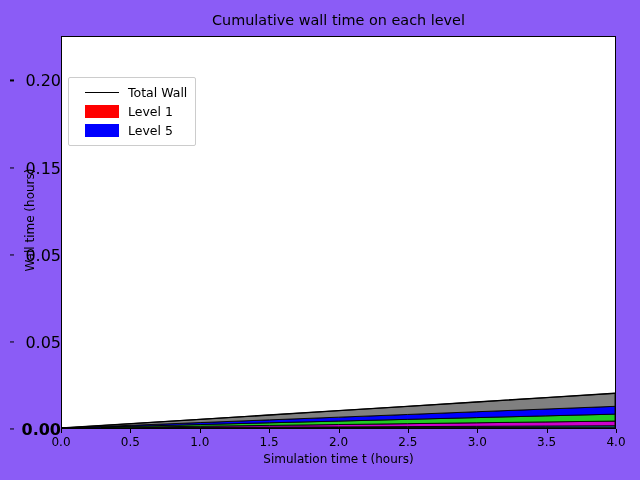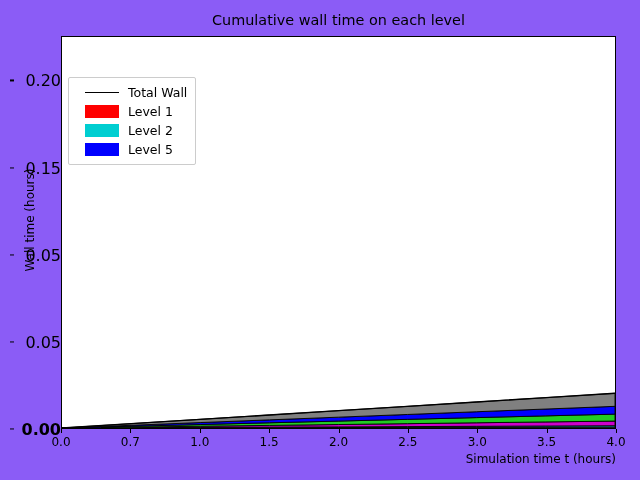--- a/index.html
+++ b/index.html
@@ -51,21 +51,21 @@
     width: 100%;
     height: 100%;
     display: block;
   }
   
   #xlabel {
     position: absolute;
     left: 61px;
     top: 452px;
     width: 555px;
-    text-align: right;
+    text-align: center;
     font-size: 12px;
     color: #000000;
     white-space: nowrap;
   }
   #ylabel {
     position: absolute;
     left: -70px;
     top: 213px;
     width: 200px;
     text-align: center;
@@ -195,21 +195,21 @@
       <div class="ytick-label" style="top: 218.721px;">0.05</div>
       <div class="ytick-mark" style="top: 131.581px;"></div>
       <div class="ytick-label" style="top: 131.581px;">0.15</div>
       <div class="ytick-mark" style="top: 44.4412px;"></div>
       <div class="ytick-label" style="top: 44.4412px;">0.20</div>
     </div>
   <div id="xtick-container">
       <div class="xtick-mark" style="left: 0px;"></div>
       <div class="xtick-label" style="left: 0px;">0.0</div>
       <div class="xtick-mark" style="left: 69.375px;"></div>
-      <div class="xtick-label" style="left: 69.375px;">0.7</div>
+      <div class="xtick-label" style="left: 69.375px;">0.5</div>
       <div class="xtick-mark" style="left: 138.75px;"></div>
       <div class="xtick-label" style="left: 138.75px;">1.0</div>
       <div class="xtick-mark" style="left: 208.125px;"></div>
       <div class="xtick-label" style="left: 208.125px;">1.5</div>
       <div class="xtick-mark" style="left: 277.5px;"></div>
       <div class="xtick-label" style="left: 277.5px;">2.0</div>
       <div class="xtick-mark" style="left: 346.875px;"></div>
       <div class="xtick-label" style="left: 346.875px;">2.5</div>
       <div class="xtick-mark" style="left: 416.25px;"></div>
       <div class="xtick-label" style="left: 416.25px;">3.0</div>
@@ -227,22 +227,18 @@
         <div class="legend-line-wrap">
           <div class="legend-line" style="background: rgb(0, 0, 0);"></div>
         </div>
         <div class="legend-label">Total Wall</div>
       </div>
       <div class="legend-row">
         <div class="legend-swatch" style="background: rgb(255, 0, 0);"></div>
         <div class="legend-label">Level 1</div>
       </div>
       <div class="legend-row">
-        <div class="legend-swatch" style="background: rgb(0, 206, 209);"></div>
-        <div class="legend-label">Level 2</div>
-      </div>
-      <div class="legend-row">
         <div class="legend-swatch" style="background: rgb(0, 0, 255);"></div>
         <div class="legend-label">Level 5</div>
       </div>
     </div>
 
 </div>
 
 </body></html>

